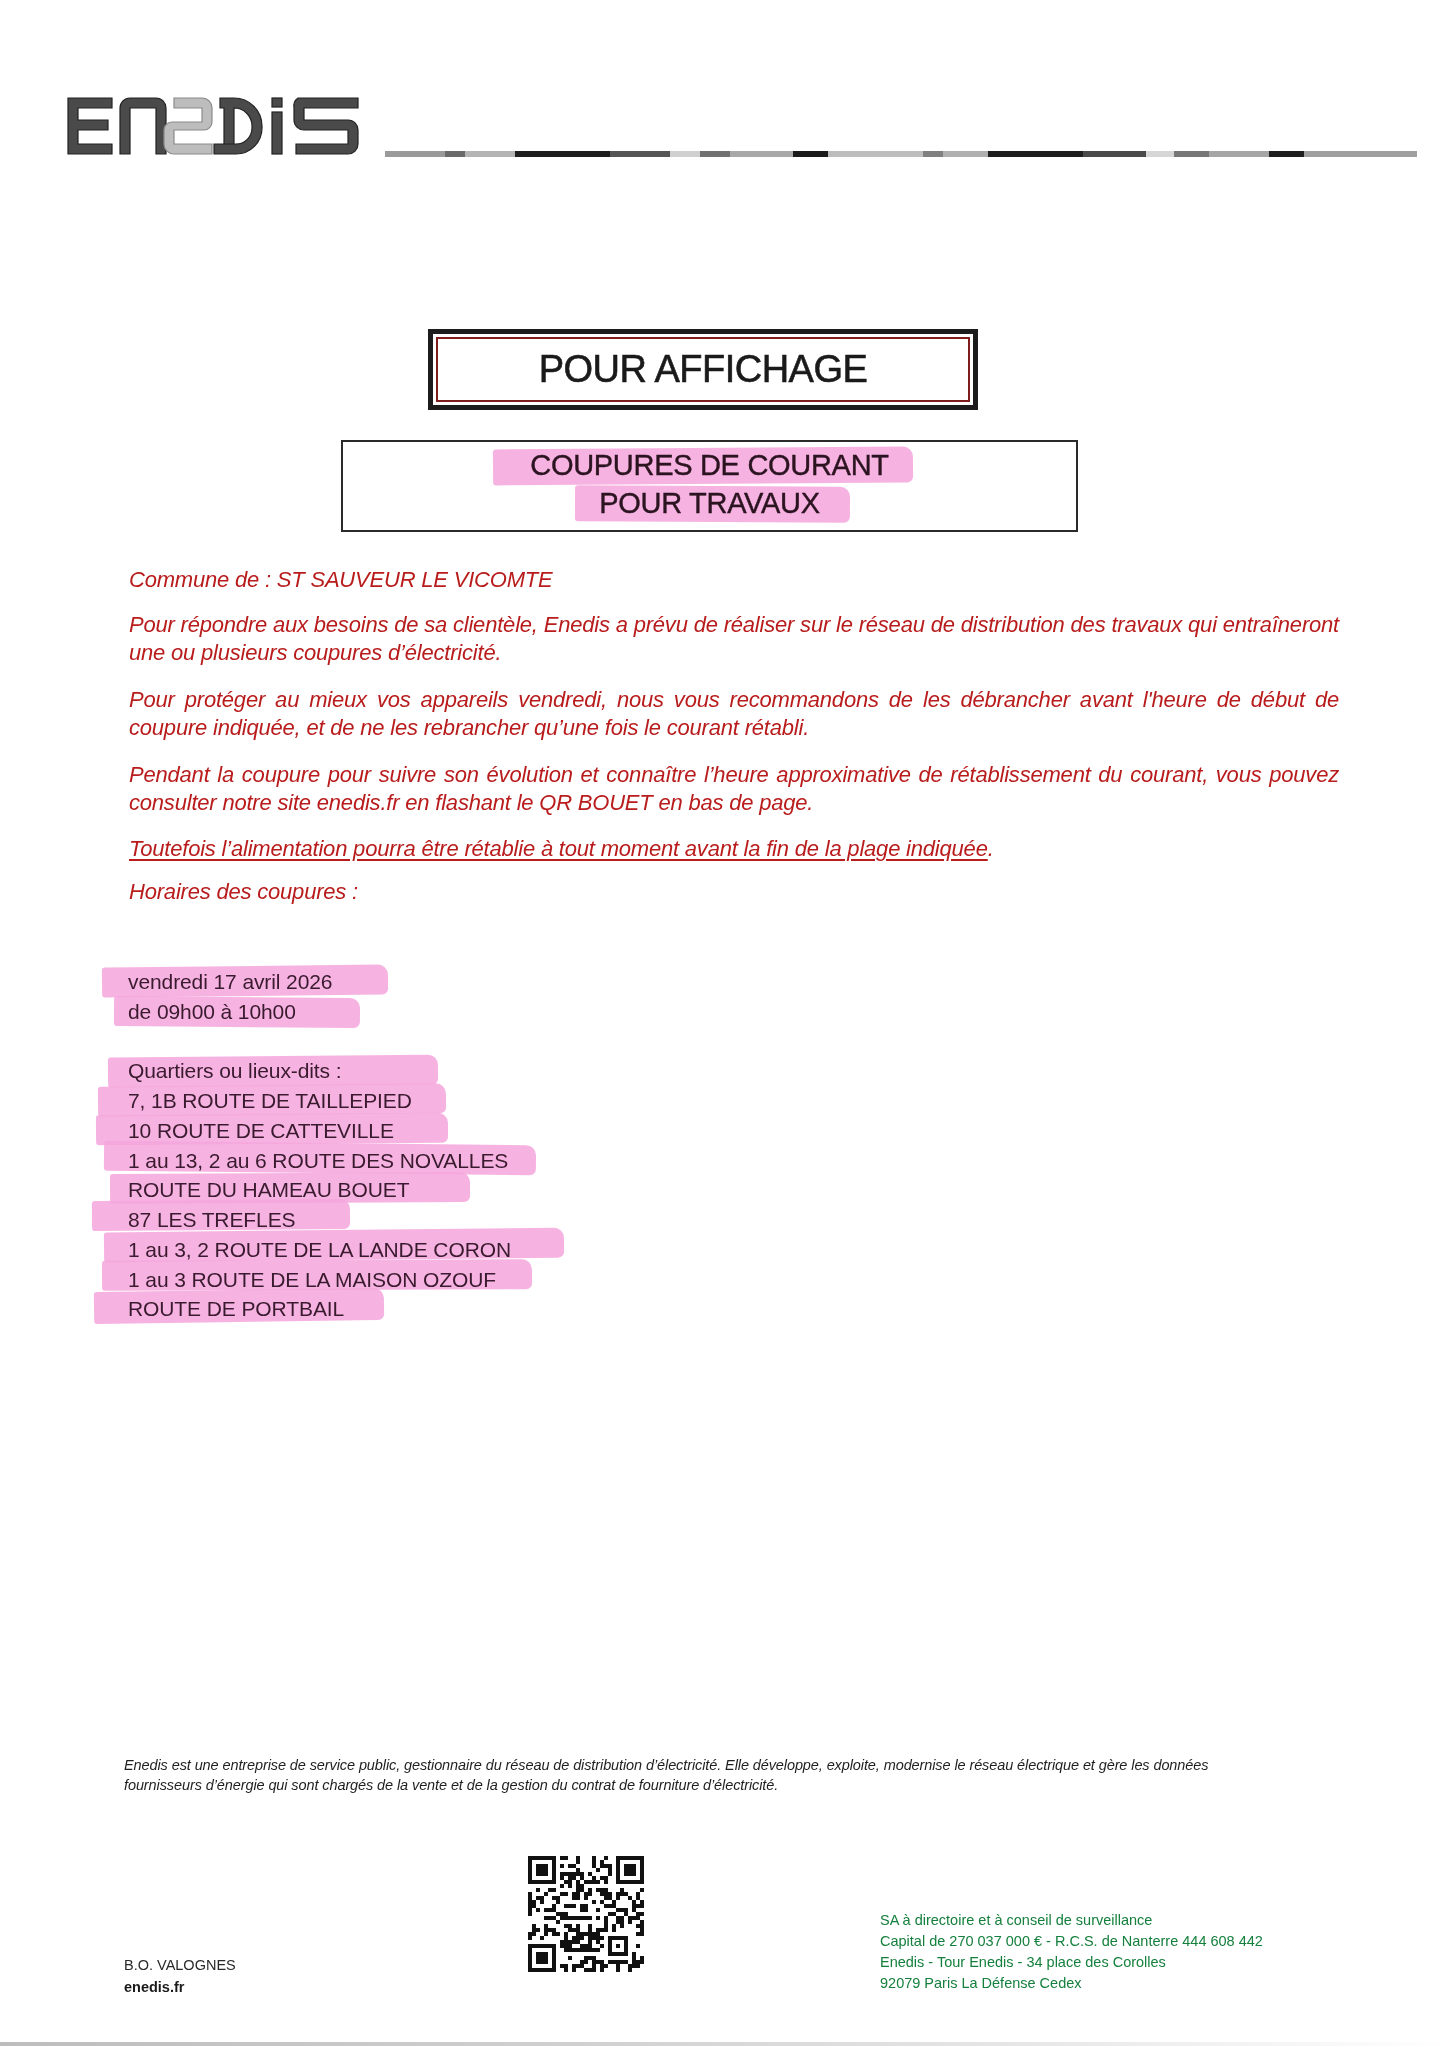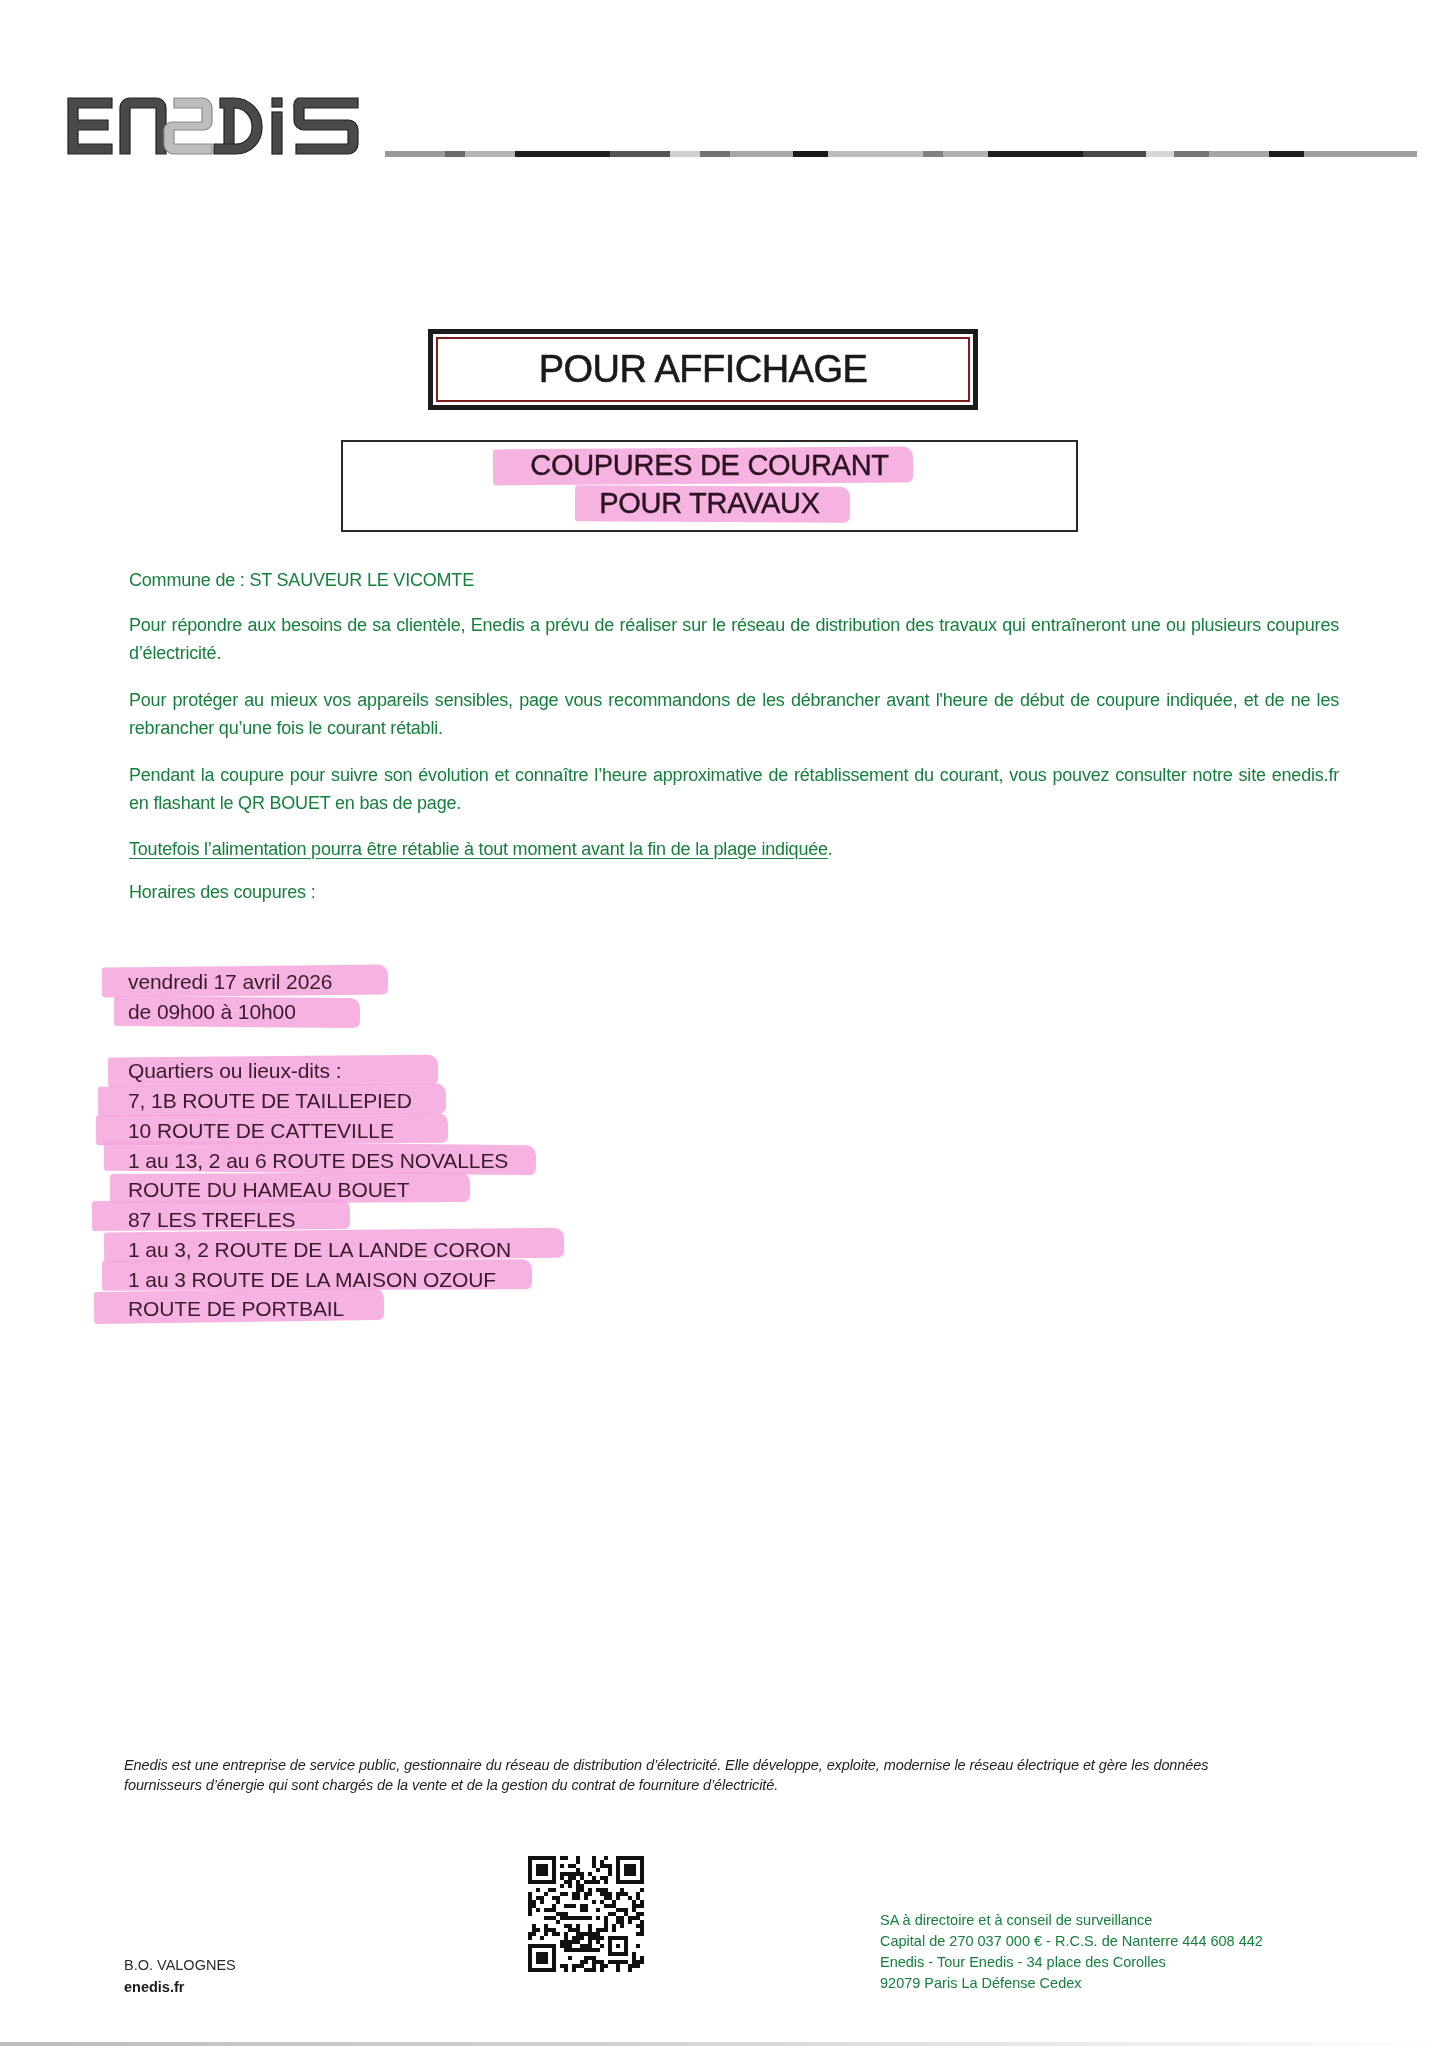--- a/index.html
+++ b/index.html
@@ -84,25 +84,26 @@
       background: #f5a6dc;
       opacity: 0.85;
       border-radius: 3px 10px 6px 3px;
       z-index: 1;
     }
 
     
     .body-text {
       left: 129px;
       width: 1210px;
-      font-size: 18px;
+      font-size: 22px;
       line-height: 28px;
-      color: #15803d;
+      color: #b91c1c;
       text-align: justify;
       letter-spacing: -0.2px;
+      font-style: italic;
     }
     .body-text.single { text-align: left; }
     .underline { text-decoration: underline; text-underline-offset: 3px; }
 
     
     .schedule-line {
       position: absolute;
       left: 128px;
       font-size: 21px;
       line-height: 28px;
@@ -205,21 +206,21 @@
   <div class="subtitle-line" style="top:7px;">
     <span class="hl-text">COUPURES DE COURANT</span>
   </div>
   <div class="subtitle-line" style="top:45px;">
     <span class="hl-text">POUR TRAVAUX</span>
   </div>
 </div>
 
 <div class="abs body-text single" style="top:566px;">Commune de : ST SAUVEUR LE VICOMTE</div>
 <div class="abs body-text" style="top:611px;">Pour répondre aux besoins de sa clientèle, Enedis a prévu de réaliser sur le réseau de distribution des travaux qui entraîneront une ou plusieurs coupures d’électricité.</div>
-<div class="abs body-text" style="top:686px;">Pour protéger au mieux vos appareils sensibles, page vous recommandons de les débrancher avant l'heure de début de coupure indiquée, et de ne les rebrancher qu’une fois le courant rétabli.</div>
+<div class="abs body-text" style="top:686px;">Pour protéger au mieux vos appareils vendredi, nous vous recommandons de les débrancher avant l'heure de début de coupure indiquée, et de ne les rebrancher qu’une fois le courant rétabli.</div>
 <div class="abs body-text" style="top:761px;">Pendant la coupure pour suivre son évolution et connaître l’heure approximative de rétablissement du courant, vous pouvez consulter notre site enedis.fr en flashant le QR BOUET en bas de page.</div>
 <div class="abs body-text single" style="top:835px;"><span class="underline">Toutefois l’alimentation pourra être rétablie à tout moment avant la fin de la plage indiquée</span><span>.</span></div>
 <div class="abs body-text single" style="top:878px;">Horaires des coupures :</div>
 
 <div class="abs" style="left:0; top:0; width:1448px; height:2048px;">
 
   <div class="hl" style="left:102px; top:966px; width:286px; height:30px; transform:rotate(-0.6deg);"></div>
   <div class="hl" style="left:114px; top:997px; width:246px; height:30px; transform:rotate(0.5deg);"></div>
   <div class="hl" style="left:108px; top:1056px; width:330px; height:30px; transform:rotate(-0.5deg);"></div>
   <div class="hl" style="left:98px; top:1085px; width:348px; height:30px; transform:rotate(-0.6deg);"></div>

